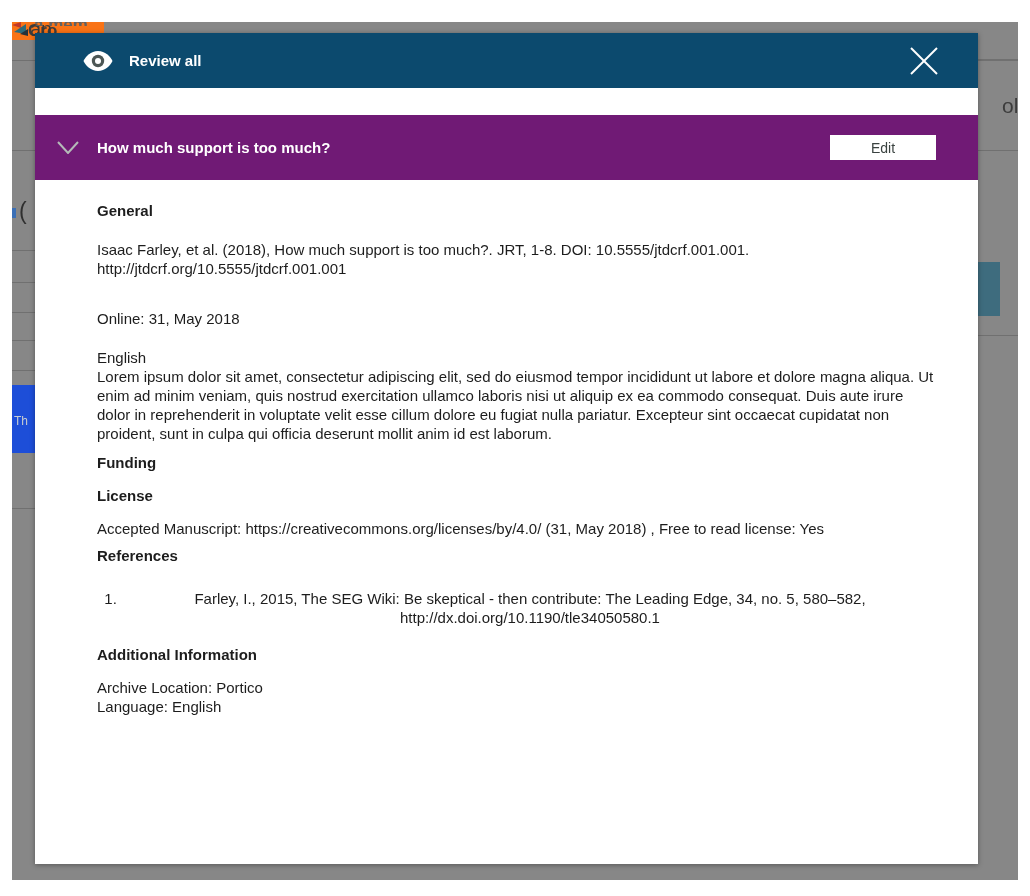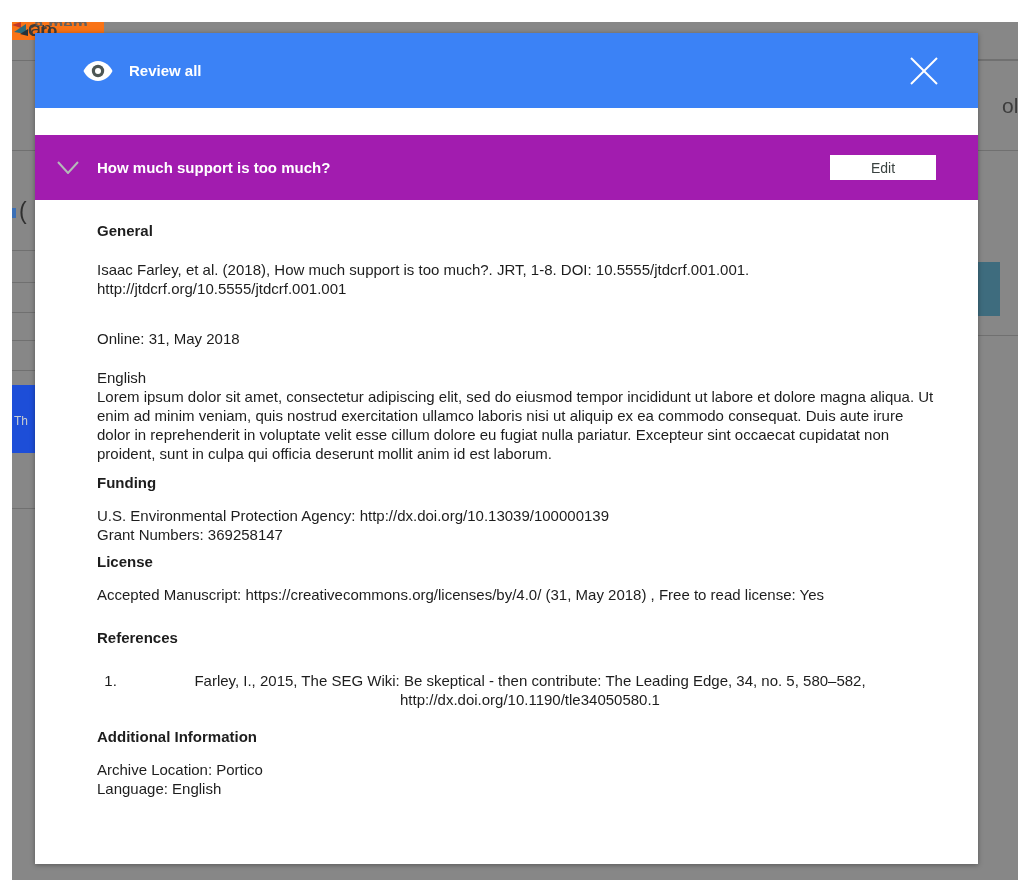--- a/index.html
+++ b/index.html
@@ -39,43 +39,43 @@
 
   
   .modal {
     position: absolute;
     left: 35px; top: 33px;
     width: 943px; height: 831px;
     background: #ffffff;
     box-shadow: 0 1px 5px rgba(0,0,0,0.35);
   }
   .modal-header {
-    height: 75px;
-    background: #3b82f6;
+    height: 55px;
+    background: #0c4a6e;
     display: flex;
     align-items: center;
     padding: 0 34px 0 48px;
   }
   .modal-header .hdr-title {
     margin-left: 16px;
     color: #ffffff;
     font-size: 15px;
     font-weight: bold;
   }
   .close-btn {
     margin-left: auto;
     background: none; border: none; cursor: pointer;
     width: 40px; height: 40px;
     display: flex; align-items: center; justify-content: center;
   }
   .white-gap { height: 27px; background: #ffffff; }
 
   .titlebar {
     height: 65px;
-    background: #a21caf;
+    background: #701a75;
     display: flex;
     align-items: center;
     padding: 0 42px 0 22px;
   }
   .titlebar .tb-title {
     margin-left: 18px;
     color: #ffffff;
     font-size: 15px;
     font-weight: bold;
   }
@@ -98,21 +98,21 @@
     color: #1d1d1d;
   }
   .content h3 { font-size: 15px; font-weight: bold; line-height: 19px; }
   .h-general   { margin-bottom: 20px; }
   .p-citation  { margin-bottom: 31px; }
   .p-online    { margin-bottom: 20px; }
   .blk-abstract{ margin-bottom: 10px; }
   .h-funding   { margin-bottom: 14px; }
   .blk-funding { margin-bottom: 8px; }
   .h-license   { margin-bottom: 14px; }
-  .blk-license { margin-bottom: 24px; }
+  .blk-license { margin-bottom: 8px; }
   .h-refs      { margin-bottom: 24px; }
   .ref-list    { margin: 0 0 18px 0; padding-left: 24px; text-align: center; }
   .ref-list li { padding-left: 4px; }
   .h-additional{ margin-bottom: 14px; }
 </style>
 </head>
 <body>
 
 <div class="stage">
 
@@ -183,24 +183,20 @@
       <h3 class="h-general">General</h3>
       <p class="p-citation">Isaac Farley, et al. (2018), How much support is too much?. JRT, 1-8. DOI: 10.5555/jtdcrf.001.001. http://jtdcrf.org/10.5555/jtdcrf.001.001</p>
       <p class="p-online">Online: 31, May 2018</p>
 
       <div class="blk-abstract">
         <div>English</div>
         <div>Lorem ipsum dolor sit amet, consectetur adipiscing elit, sed do eiusmod tempor incididunt ut labore et dolore magna aliqua. Ut enim ad minim veniam, quis nostrud exercitation ullamco laboris nisi ut aliquip ex ea commodo consequat. Duis aute irure dolor in reprehenderit in voluptate velit esse cillum dolore eu fugiat nulla pariatur. Excepteur sint occaecat cupidatat non proident, sunt in culpa qui officia deserunt mollit anim id est laborum.</div>
       </div>
 
       <h3 class="h-funding">Funding</h3>
-      <div class="blk-funding">
-        <div>U.S. Environmental Protection Agency: http://dx.doi.org/10.13039/100000139</div>
-        <div>Grant Numbers: 369258147</div>
-      </div>
 
       <h3 class="h-license">License</h3>
       <p class="blk-license">Accepted Manuscript: https://creativecommons.org/licenses/by/4.0/ (31, May 2018) , Free to read license: Yes</p>
 
       <h3 class="h-refs">References</h3>
       <ol class="ref-list">
         <li>Farley, I., 2015, The SEG Wiki: Be skeptical - then contribute: The Leading Edge, 34, no. 5, 580–582, http://dx.doi.org/10.1190/tle34050580.1</li>
       </ol>
 
       <h3 class="h-additional">Additional Information</h3>

